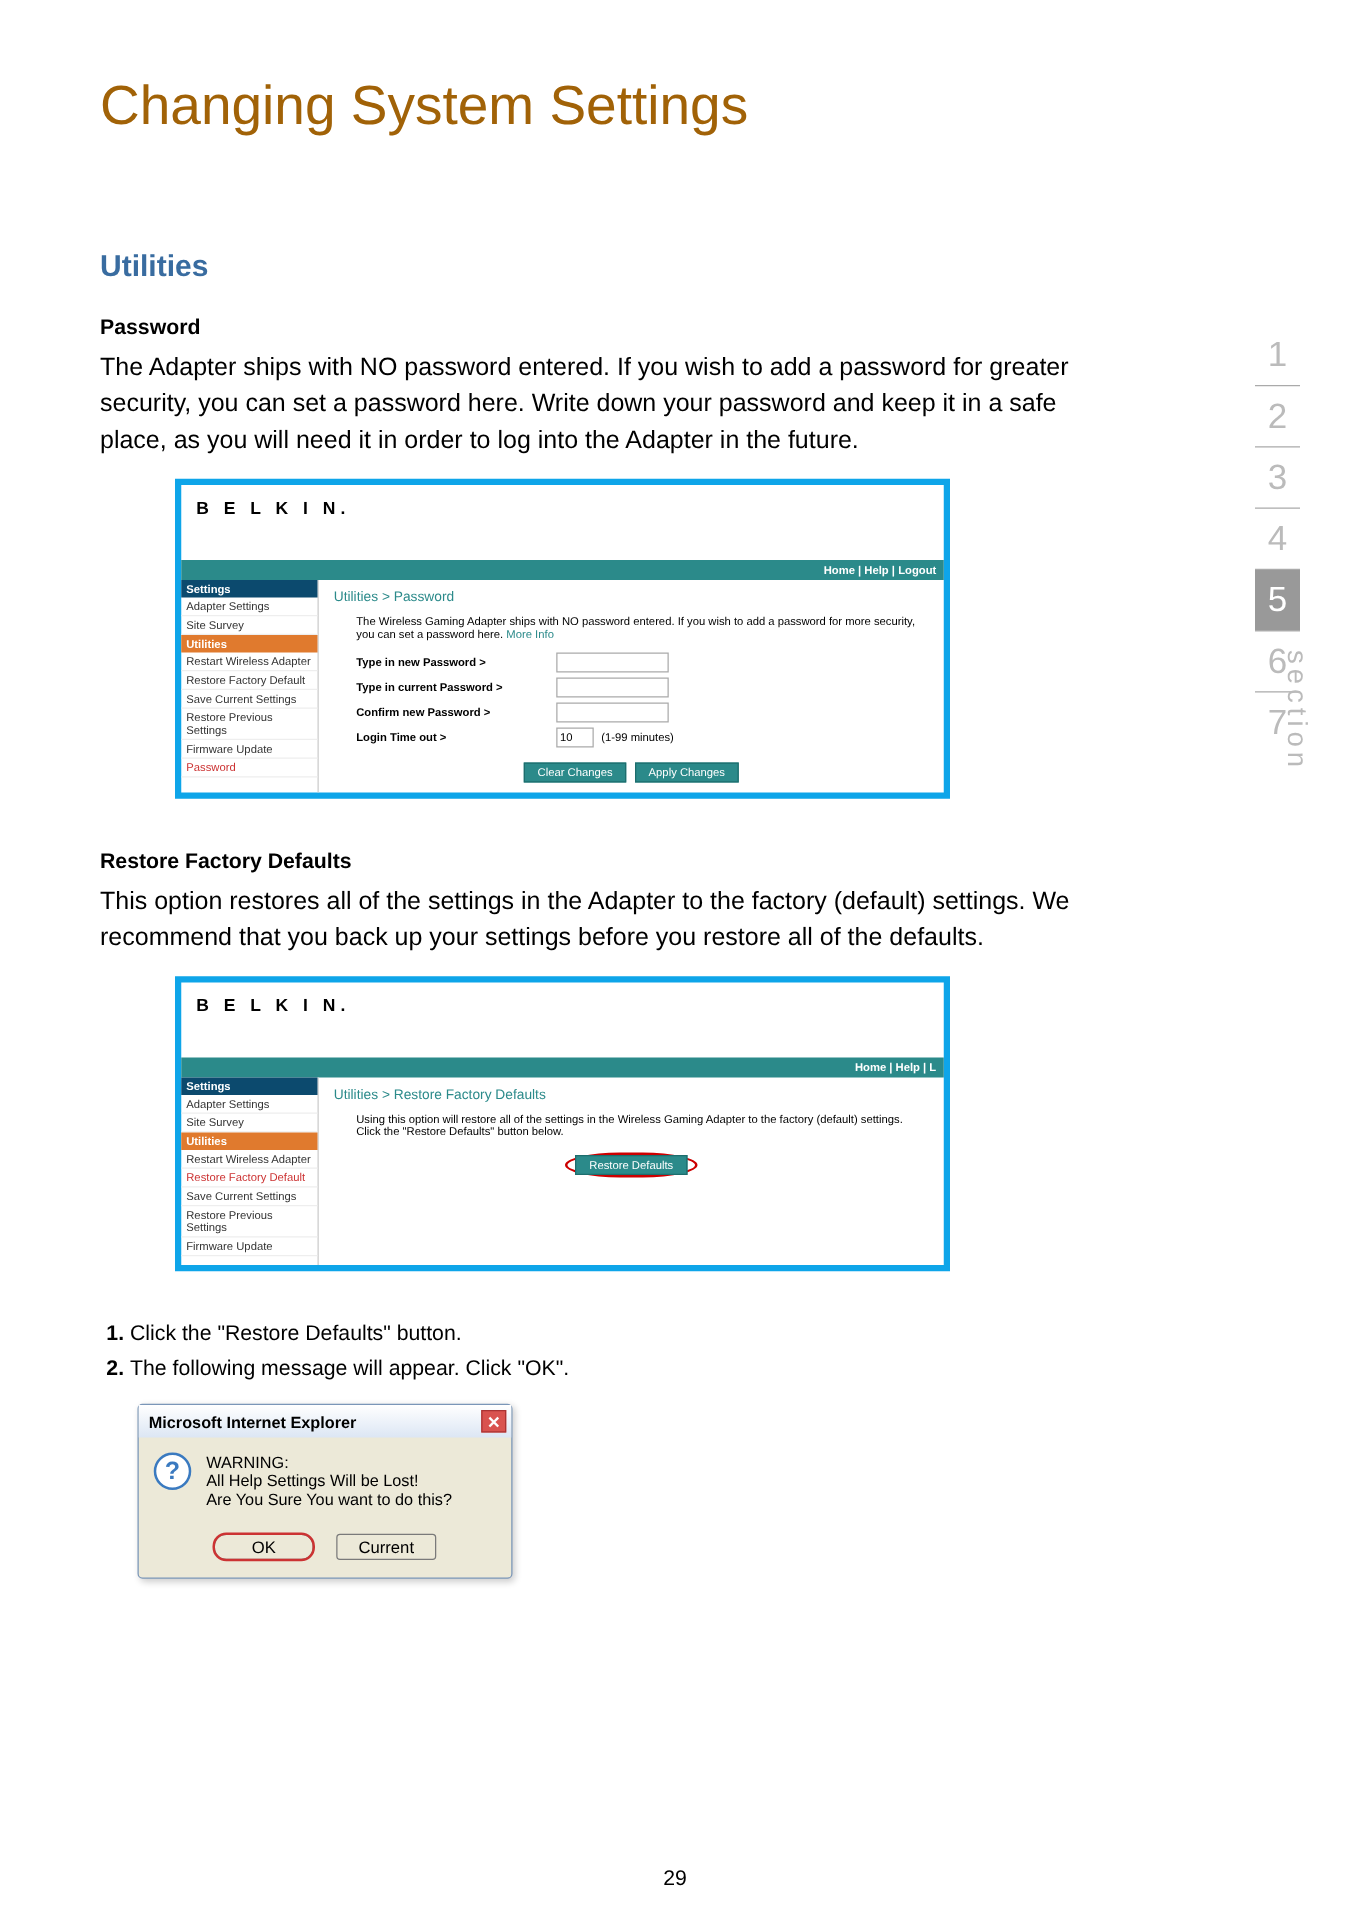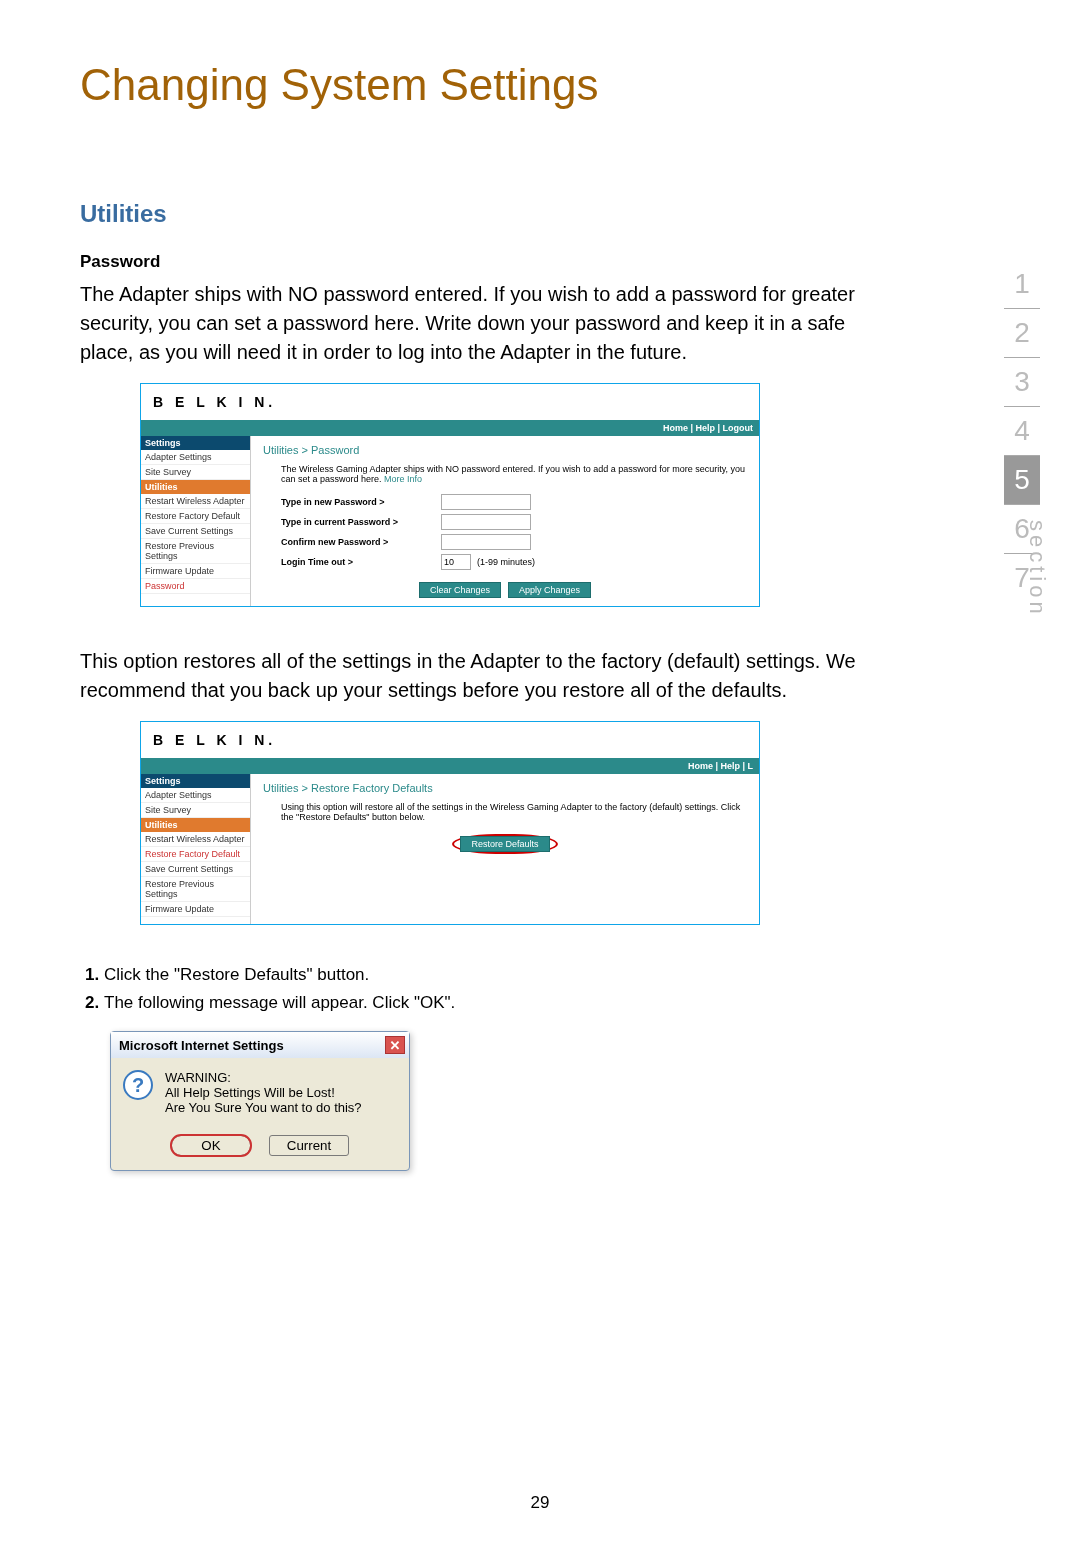--- a/index.html
+++ b/index.html
@@ -62,21 +62,21 @@
     margin-bottom: 8px;
   }
   .body-text {
     font-size: 20px;
     line-height: 1.45;
     margin-bottom: 16px;
   }
   .screenshot {
     margin-left: 60px;
     width: 620px;
-    border: 1px solid #0ea5e9;
+    border: 5px solid #0ea5e9;
     margin-bottom: 40px;
     font-size: 10px;
   }
   .shot-header {
     height: 36px;
     display: flex;
     align-items: center;
     padding: 0 12px;
     position: relative;
   }
@@ -88,20 +88,21 @@
   .teal-bar {
     height: 16px;
     background: #2b8a8a;
     color: #fff;
     display: flex;
     justify-content: flex-end;
     align-items: center;
     padding-right: 6px;
     font-size: 9px;
     font-weight: bold;
+    margin-top: 24px;
   }
   .shot-body { display: flex; min-height: 150px; }
   .sidebar {
     width: 110px;
     border-right: 1px solid #ccc;
     font-size: 9px;
   }
   .sb-head {
     background: #0c4a6e;
     color: #fff;
@@ -272,20 +273,21 @@
           <span class="hint">(1-99 minutes)</span>
         </div>
         <div class="btn-row">
           <button class="tbtn">Clear Changes</button>
           <button class="tbtn">Apply Changes</button>
         </div>
       </div>
     </div>
   </div>
 
+  <h3 class="h-sub">Restore Factory Defaults</h3>
   <p class="body-text">This option restores all of the settings in the Adapter to the factory (default) settings. We recommend that you back up your settings before you restore all of the defaults.</p>
 
   <div class="screenshot">
     <div class="shot-header">
       <span class="belkin-logo">B E L K I N.</span>
     </div>
     <div class="teal-bar">
       <span>Home | Help | L</span>
     </div>
     <div class="shot-body">
@@ -312,21 +314,21 @@
     </div>
   </div>
 
   <ol class="steps">
     <li>Click the "Restore Defaults" button.</li>
     <li>The following message will appear. Click "OK".</li>
   </ol>
 
   <div class="dialog">
     <div class="dlg-title">
-      <span>Microsoft Internet Settings</span>
+      <span>Microsoft Internet Explorer</span>
       <span class="close-x">✕</span>
     </div>
     <div class="dlg-body">
       <div class="q-icon">?</div>
       <div>
         <div>WARNING:</div>
         <div>All Help Settings Will be Lost!</div>
         <div>Are You Sure You want to do this?</div>
       </div>
     </div>

